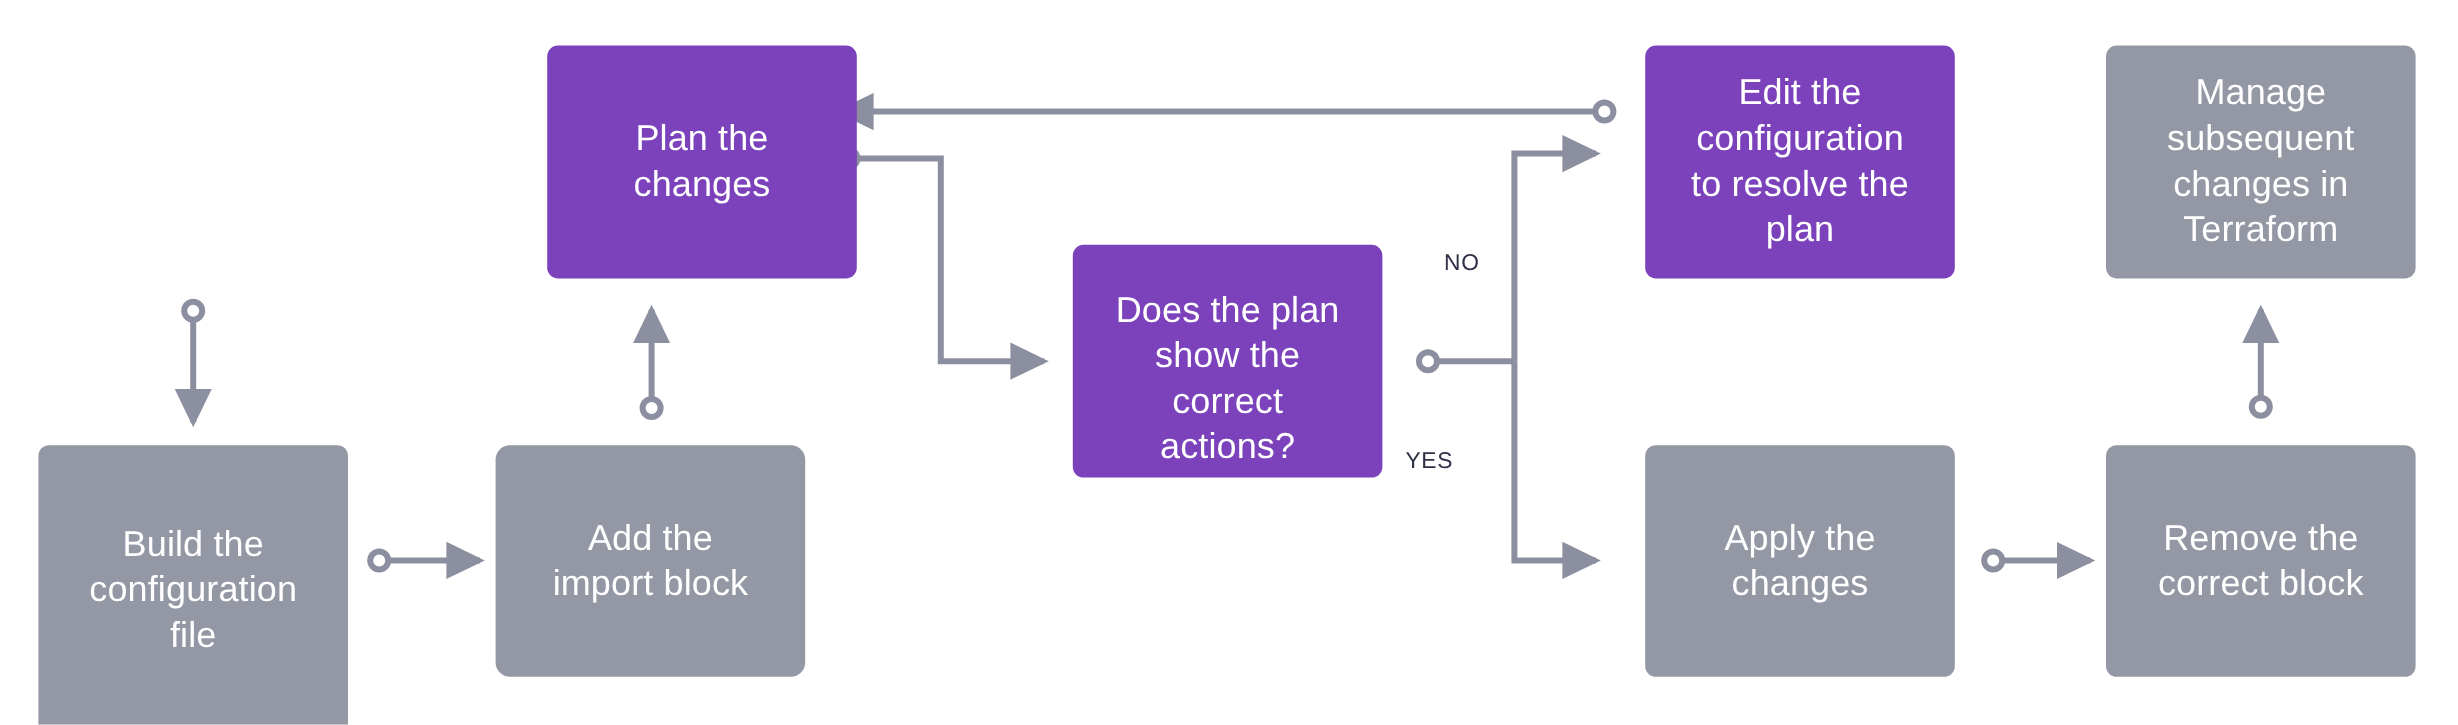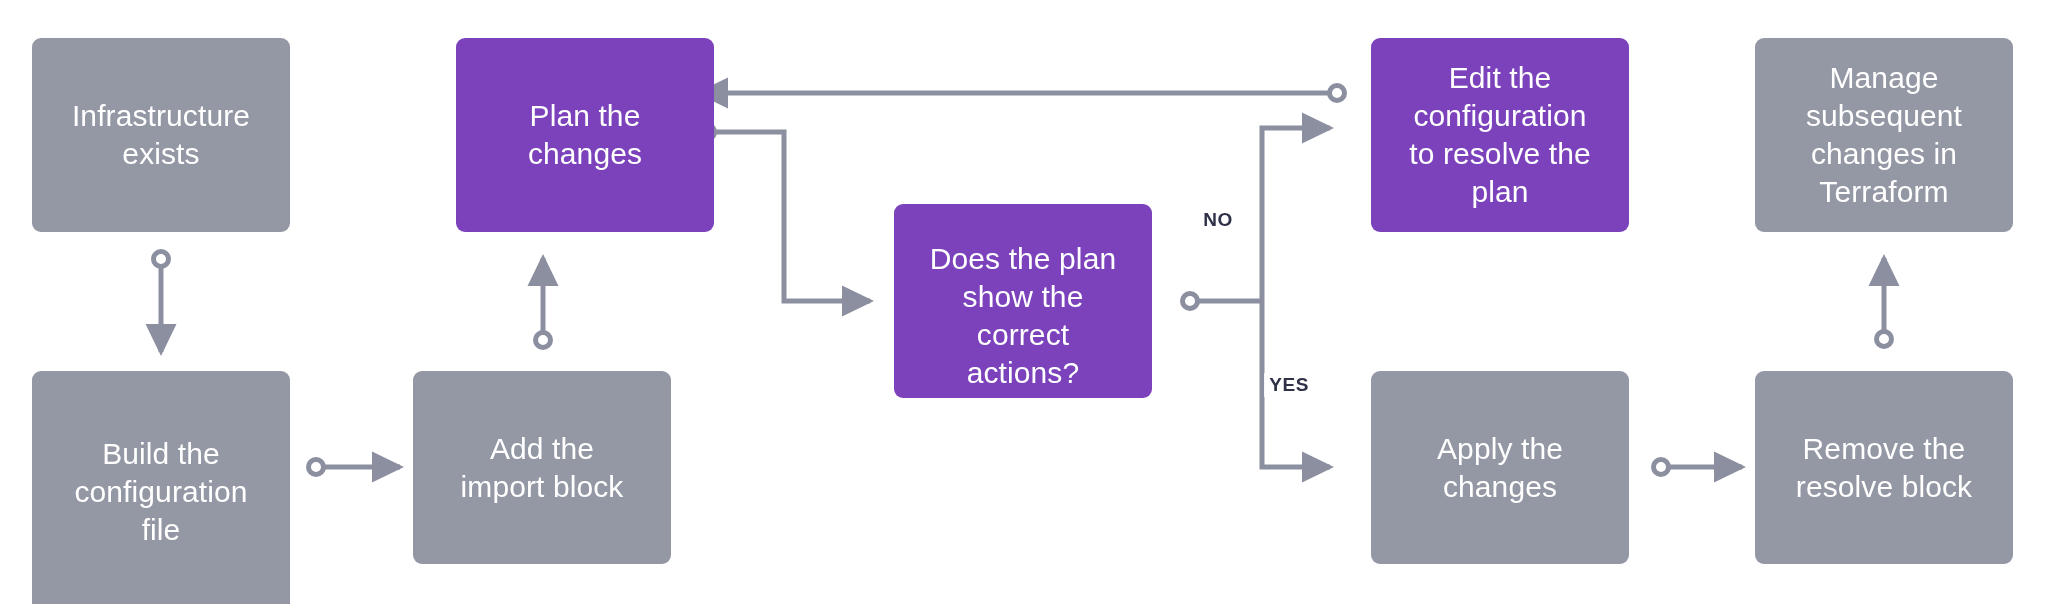--- a/index.html
+++ b/index.html
@@ -40,21 +40,21 @@
     letter-spacing: 0.1px;
     padding: 6px 10px;
     white-space: pre-line;
   }
   .node.gray   { background: #9497a4; }
   .node.purple { background: #7b42bc; }
 
   .edge-label {
     position: absolute;
     font-size: 19px;
-    font-weight: bold;
+    font-weight: normal;
     color: #2f3146;
     letter-spacing: 0.6px;
     background: #ffffff;
     padding: 1px 5px;
     white-space: nowrap;
   }
 </style>
 </head>
 <body>
 
@@ -111,24 +111,20 @@
         <line x1="1669" y1="467" x2="1742" y2="467" marker-end="url(#arrowhead)"></line>
       </g>
 
       <g>
         <circle cx="1884" cy="339" r="7.5" fill="#ffffff" stroke="#8c8fa0" stroke-width="5"></circle>
         <line x1="1884" y1="331" x2="1884" y2="258" marker-end="url(#arrowhead)"></line>
       </g>
     </g>
   </svg>
 
-  <div class="node gray" style="left:32px; top:38px; width:258px; height:194px;">
-    <span>Infrastructure
-exists</span>
-  </div>
 
   <div class="node purple" style="left:413px; top:38px; width:258px; height:194px;margin-left:43px;">
     <span>Plan the
 changes</span>
   </div>
 
   <div class="node purple" style="left:894px; top:204px; width:258px; height:194px;align-items:flex-end;">
     <span>Does the plan
 show the
 correct
@@ -148,36 +144,36 @@
 changes in
 Terraform</span>
   </div>
 
   <div class="node gray" style="left:32px; top:371px; width:258px; height:242px;">
     <span>Build the
 configuration
 file</span>
   </div>
 
-  <div class="node gray" style="left:413px; top:371px; width:258px; height:193px;">
+  <div class="node gray" style="left:413px; top:371px; width:258px; height:193px;border-radius:12px;">
     <span>Add the
 import block</span>
   </div>
 
   <div class="node gray" style="left:1371px; top:371px; width:258px; height:193px;">
     <span>Apply the
 changes</span>
   </div>
 
   <div class="node gray" style="left:1755px; top:371px; width:258px; height:193px;">
     <span>Remove the
-resolve block</span>
+correct block</span>
   </div>
 
   <div class="edge-label" style="left:1238px; top:208px; transform:translateX(-100%);">
     <span>NO</span>
   </div>
 
-  <div class="edge-label" style="left:1314px; top:373px; transform:translateX(-100%);">
+  <div class="edge-label" style="left:1216px; top:373px; transform:translateX(-100%);">
     <span>YES</span>
   </div>
 
 </div>
 
 </body></html>

